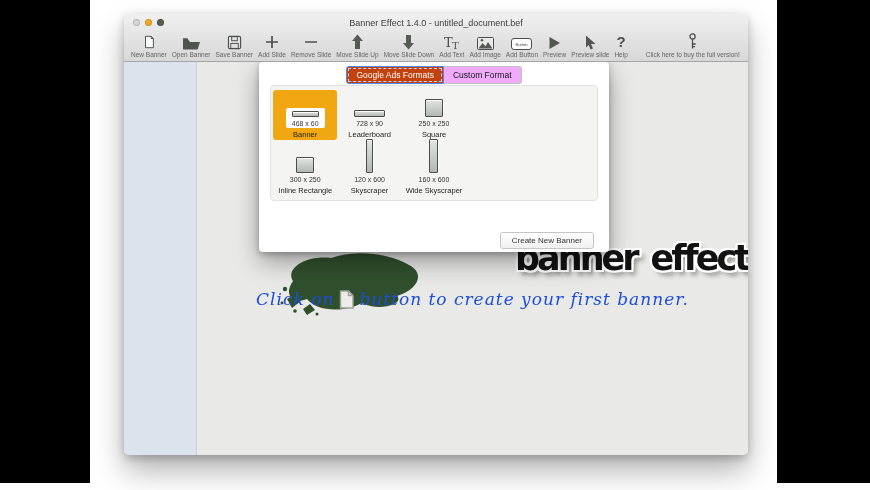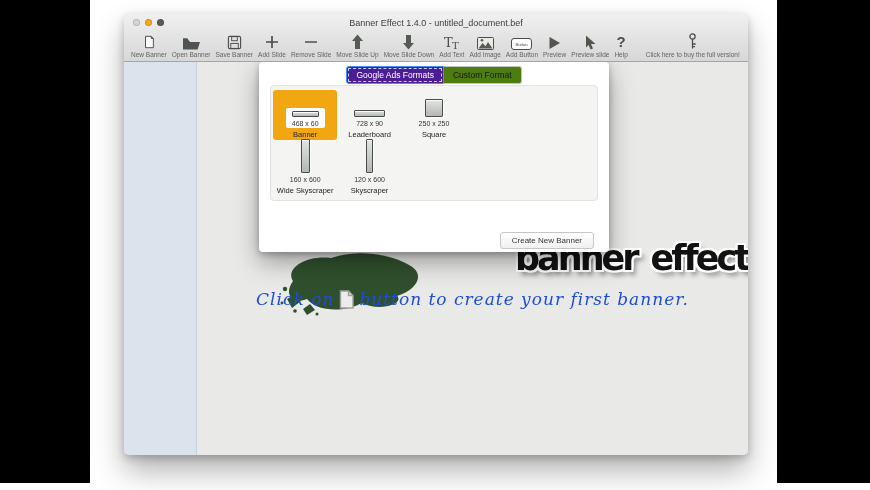--- a/index.html
+++ b/index.html
@@ -46,22 +46,22 @@
   .hint { position:absolute; left:0; right:0; top:227px; text-align:center; z-index:2;
           font-family:"DejaVu Serif",serif; font-style:italic; font-size:17px;
           color:#1d4ed8; letter-spacing:1px; white-space:nowrap; }
   .hint svg { vertical-align:-4px; margin:0 5px; }
 
   .dialog { position:absolute; left:62px; top:0; width:350px; height:190px; z-index:5;
             background:#fff; border-radius:4px;
             box-shadow:0 10px 24px rgba(0,0,0,.35), 0 2px 6px rgba(0,0,0,.25); }
   .tabs { position:absolute; top:4px; left:0; right:0; display:flex; justify-content:center; }
   .tab { font-size:8.5px; line-height:1; padding:3.5px 9px; border:1px solid #c2c2c2;
-         background:#4d7c0f; color:#161616; }
-  .tab.selected { background:#4c1d95; border-color:#4a8cf5; color:#fff;
+         background:#f0abfc; color:#161616; }
+  .tab.selected { background:#c2410c; border-color:#4a8cf5; color:#fff;
                   border-radius:3px 0 0 3px;
                   outline:1px dashed #bcd4fa; outline-offset:-3px; }
   .tab.plain { border-left:none; border-radius:0 3px 3px 0; }
 
   .panel { position:absolute; left:11px; right:11px; top:23px; height:116px;
            background:#f4f4f2; border:1px solid #e2e2e0; border-radius:4px;
            display:flex; flex-direction:column; justify-content:space-between;
            padding:4px 2px; }
   .frow { display:flex; }
   .frow.r1 { height:50px; } .frow.r2 { height:56px; }
@@ -269,31 +269,38 @@
                   <div class="thumb">
                     <div class="shape" style="width: 18px; height: 18px;"></div>
                     <div class="fsize">250 x 250</div>
                   </div>
                   <div class="fname">Square</div>
                 </div>
               </div>
             <div class="frow r2">
                 <div class="fmt">
                   <div class="thumb">
+                    <div class="shape" style="width: 18px; height: 16px;"></div>
+                    <div class="fsize">300 x 250</div>
+                  </div>
+                  <div class="fname">Inline Rectangle</div>
+                </div>
+                <div class="fmt">
+                  <div class="thumb">
+                    <div class="shape" style="width: 7px; height: 34px;"></div>
+                    <div class="fsize">120 x 600</div>
+                  </div>
+                  <div class="fname">Skyscraper</div>
+                </div>
+                <div class="fmt">
+                  <div class="thumb">
                     <div class="shape" style="width: 9px; height: 34px;"></div>
                     <div class="fsize">160 x 600</div>
                   </div>
                   <div class="fname">Wide Skyscraper</div>
-                </div>
-                <div class="fmt">
-                  <div class="thumb">
-                    <div class="shape" style="width: 7px; height: 34px;"></div>
-                    <div class="fsize">120 x 600</div>
-                  </div>
-                  <div class="fname">Skyscraper</div>
                 </div>
               </div>
           </div>
           <button class="create-btn">Create New Banner</button>
         </div>
 
       </div>
     </div>
   </div>
 </div>

